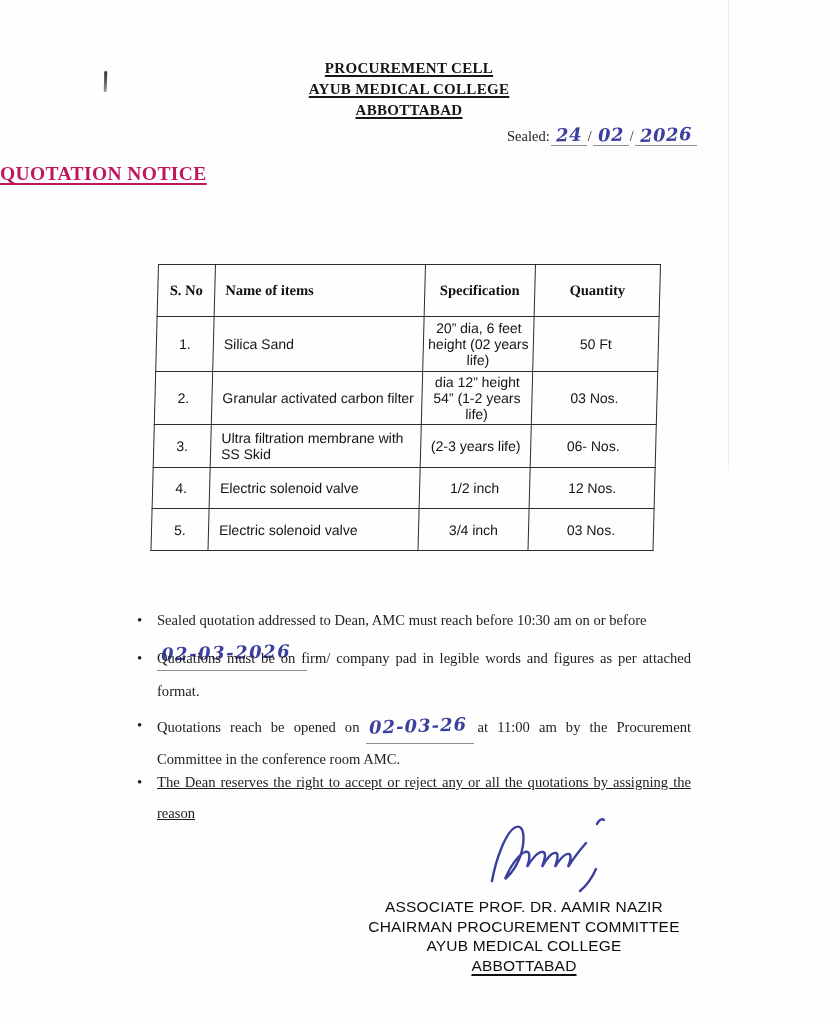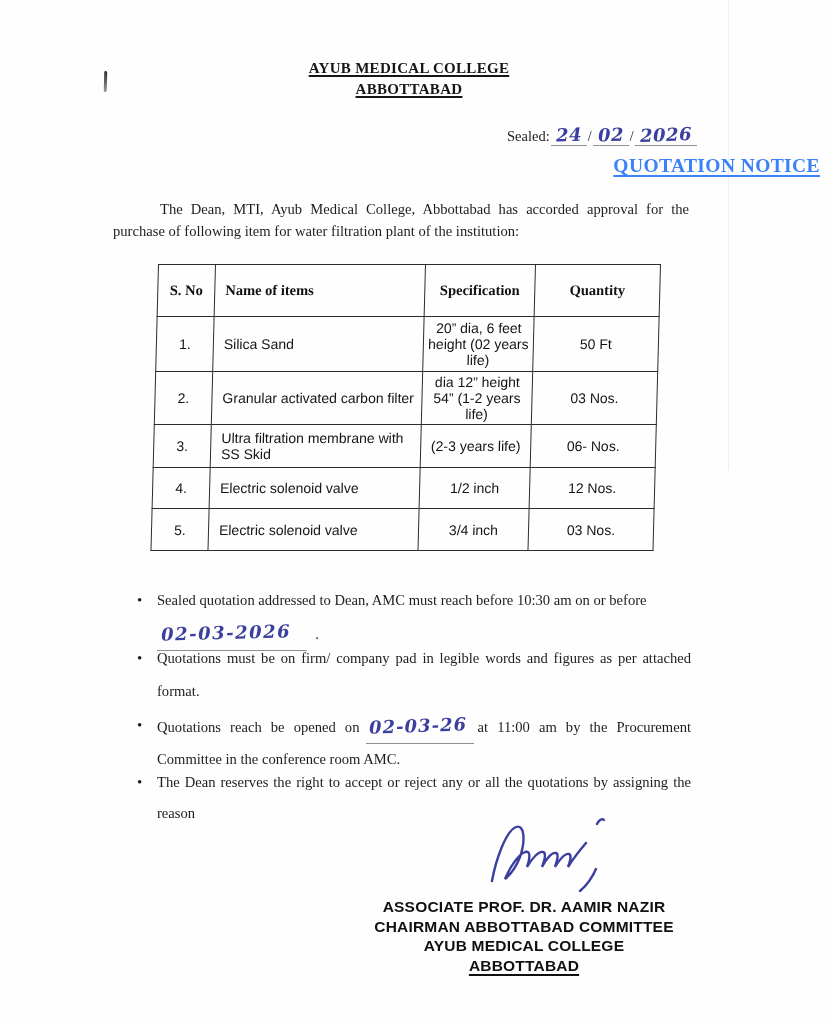--- a/index.html
+++ b/index.html
@@ -22,22 +22,22 @@
 
   
   .dated { position:absolute; top:124px; left:507px; font-size:14.5px; color:#222; white-space:nowrap; }
   .hand { font-family:"DejaVu Serif", serif; font-style:italic; font-weight:bold;
     color:var(--ink); letter-spacing:0.5px; }
   .dated .seg { display:inline-block; border-bottom:1.5px solid #8f8f8f; padding:0 5px; margin:0 1px; }
   .dated .seg .hand { display:inline-block; font-size:18px; transform:rotate(-2deg); }
   .dated .slash { font-size:14px; color:#222; }
 
   
-  .doc-title { position:absolute; top:155px; left:0; width:820px; text-align:right;
-    font-size:19.5px; font-weight:bold; letter-spacing:0.4px; color:#3b82f6; }
+  .doc-title { position:absolute; top:163px; left:0; width:820px; text-align:left;
+    font-size:19.5px; font-weight:bold; letter-spacing:0.4px; color:#be185d; }
   .doc-title span { text-decoration:underline; text-underline-offset:3px; text-decoration-thickness:2px; }
 
   
   .para { position:absolute; left:113px; width:576px; font-size:14.6px; color:#1d1d1d;
     text-align:justify; }
   .intro { top:199px; line-height:21.5px; text-indent:47px; }
   .terms { top:559px; line-height:22.5px; text-indent:45px; }
 
   
   .doc-table { position:absolute; top:264px; left:158px; border-collapse:collapse;
@@ -50,60 +50,60 @@
   .doc-table td.c-sno, .doc-table td.c-spec, .doc-table td.c-qty { text-align:center; }
   .doc-table td.c-name { text-align:left; padding-left:10px; }
   .doc-table .hrow { height:52px; }
   .doc-table .r1 { height:55px; } .doc-table .r2 { height:48px; }
   .doc-table .r3 { height:43px; } .doc-table .r4 { height:41px; } .doc-table .r5 { height:42px; }
 
   
   .bullet { position:absolute; left:135px; width:556px; padding-left:22px;
     font-size:14.6px; color:#1d1d1d; text-align:justify; line-height:33px; }
   .bullet::before { content:"\2022"; position:absolute; left:2px; top:0; font-size:15px; }
-  .b1 { top:584px; } .b2 { top:642px; line-height:33px; }
-  .b3 { top:710px; line-height:31px; } .b4 { top:767px; line-height:31px; }
+  .b1 { top:604px; } .b2 { top:642px; line-height:33px; }
+  .b3 { top:710px; line-height:31px; } .b4 { top:767px; line-height:31px;text-decoration:underline; }
   .hand-line { line-height:30px; margin-top:1px; }
   .hand-u { display:inline-block; border-bottom:1.6px solid #8f8f8f; padding:0 16px 1px 4px; }
   .hand-u .hand { display:inline-block; font-size:18px; letter-spacing:1.5px; transform:rotate(-1.5deg); }
   .hand-inline { display:inline-block; border-bottom:1.6px solid #8f8f8f;
     padding:0 6px 0 3px; margin:0 4px 0 7px; }
   .hand-inline .hand { display:inline-block; font-size:18px; letter-spacing:1px; transform:rotate(-2deg); }
   .dot-after { margin-left:8px; }
 
   
   .signature { position:absolute; left:482px; top:814px; width:140px; height:90px; }
   .signature path { stroke:var(--ink); stroke-width:2.4; fill:none; stroke-linecap:round; }
 
   
   .sig-block { position:absolute; top:897px; left:215px; width:618px; text-align:center;
-    font-family:"Liberation Sans", sans-serif; font-weight:bold; font-size:15.5px;
+    font-family:"Liberation Sans", sans-serif; font-weight:normal; font-size:15.5px;
     line-height:19.5px; color:#101010; letter-spacing:0.2px; }
   .sig-block .u { text-decoration:underline; text-underline-offset:3px; text-decoration-thickness:2px; }
 </style>
 </head>
 <body>
 
 <div class="page">
 
   <div class="pen-mark"></div>
   <div class="scan-line"></div>
 
   <div class="org-header">
+    <div><span>PROCUREMENT CELL</span></div>
     <div><span>AYUB MEDICAL COLLEGE</span></div>
     <div><span>ABBOTTABAD</span></div>
   </div>
 
   <div class="dated"><span>Sealed:</span><span class="seg"><span class="hand">24</span></span><span class="slash">/</span><span class="seg"><span class="hand">02</span></span><span class="slash">/</span><span class="seg"><span class="hand">2026</span></span></div>
 
   <div class="doc-title">
     <span>QUOTATION NOTICE</span>
   </div>
 
-  <p class="para intro">The Dean, MTI, Ayub Medical College, Abbottabad has accorded approval for the purchase of following item for water filtration plant of the institution:</p>
 
   <table class="doc-table">
     <colgroup>
         <col style="width:57px">
         <col style="width:210px">
         <col style="width:110px">
         <col style="width:125px">
       </colgroup>
     <tbody>
         <tr class="hrow">
@@ -162,18 +162,18 @@
   </div>
 
   <svg class="signature" viewBox="0 0 140 88">
     <path d="M10,66 C14,44 24,16 34,12 C42,9 44,24 38,42 C34,52 28,60 23,64 C28,52 36,40 43,37 C49,35 48,44 45,52 C50,43 57,36 61,37 C65,38 62,46 60,52 C64,44 70,37 74,38 C77,39 75,46 73,52 C77,45 83,38 87,39 C90,40 88,47 86,52 C91,44 98,35 104,28"></path>
     <path d="M98,76 C104,71 110,63 114,54"></path>
     <path d="M115,9 C117,5 120,3 122,5"></path>
   </svg>
 
   <div class="sig-block">
     <div>ASSOCIATE PROF. DR. AAMIR NAZIR</div>
-    <div>CHAIRMAN ABBOTTABAD COMMITTEE</div>
+    <div>CHAIRMAN PROCUREMENT COMMITTEE</div>
     <div>AYUB MEDICAL COLLEGE</div>
     <div><span class="u">ABBOTTABAD</span></div>
   </div>
 
 </div>
 
 </body></html>

